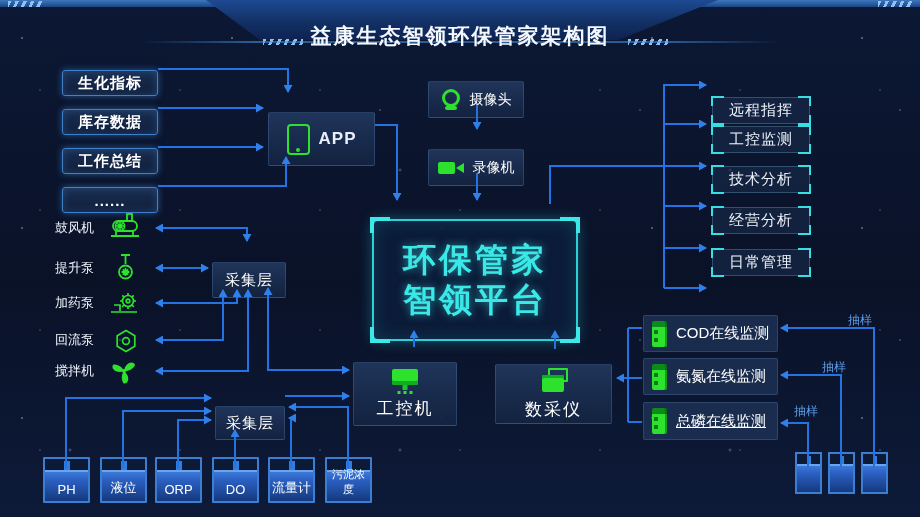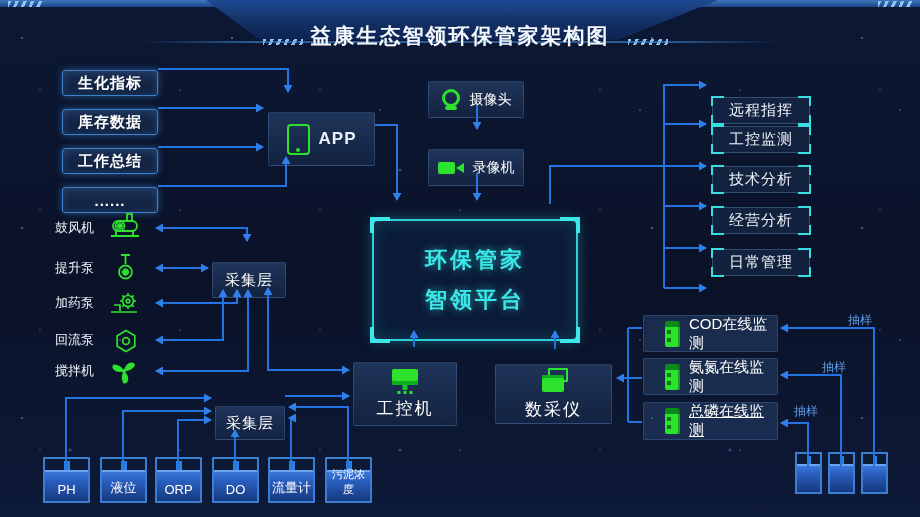--- a/index.html
+++ b/index.html
@@ -47,28 +47,28 @@
   .platform{left:372px;top:205px;width:206px;height:122px;flex-direction:column;
     background:rgba(12,28,58,.92);border:2px solid #2cd0d8;border-radius:6px;
     box-shadow:0 0 14px rgba(40,210,220,.35), inset 0 0 18px rgba(40,210,220,.18);}
   .platform::before,.platform::after,.pcorners::before,.pcorners::after{
     content:"";position:absolute;width:16px;height:12px;border:4px solid #3ce8e8;}
   .platform::before{left:-4px;top:-4px;border-right:none;border-bottom:none;}
   .platform::after{right:-4px;top:-4px;border-left:none;border-bottom:none;}
   .pcorners::before{left:-4px;bottom:-4px;border-right:none;border-top:none;}
   .pcorners::after{right:-4px;bottom:-4px;border-left:none;border-top:none;}
   .pcorners{position:absolute;inset:0;pointer-events:none;}
-  .ptext{font-size:22px;font-weight:bold;letter-spacing:3px;color:#3be8e8;line-height:40px;
+  .ptext{font-size:33px;font-weight:bold;letter-spacing:3px;color:#3be8e8;line-height:40px;
     text-shadow:0 0 8px rgba(60,230,230,.6);}
 
   .eqlabel{left:55px;width:52px;height:16px;font-size:13px;color:#f0f4fb;display:flex;align-items:center;}
   .clayer{font-size:15px;letter-spacing:1px;}
   .bigdev{flex-direction:column;gap:4px;font-size:17px;letter-spacing:2px;}
 
-  .monbox{left:643px;width:135px;display:flex;align-items:center;gap:9px;padding-left:21px;
+  .monbox{left:643px;width:135px;display:flex;align-items:center;gap:9px;padding-left:8px;
     background:rgba(44,74,118,.45);border:1px solid rgba(120,170,220,.2);border-radius:2px;font-size:15px;}
   .cabinet{width:15px;height:26px;border-radius:2px;flex:0 0 auto;
     background:linear-gradient(180deg,#0c8a1c 0 6px,#2ce22c 6px),#2ce22c;
     box-shadow:inset 0 -9px 0 rgba(10,120,24,.0), inset -2px 0 0 rgba(8,90,16,.5);position:relative;}
   .cabinet::before{content:"";position:absolute;left:2px;top:9px;width:4px;height:4px;background:#0a7a16;}
   .cabinet::after{content:"";position:absolute;left:2px;top:17px;width:4px;height:4px;background:#0a7a16;}
 
   .beaker{top:457px;width:47px;height:46px;border:2px solid #3c7fd2;background:#0c1a36;border-radius:1px;}
   .liquid{position:absolute;left:0;right:0;bottom:0;height:68%;
     background:linear-gradient(180deg,#3b78d8 0,#2a5fc0 30%,#15397e 100%);border-top:2px solid #6aa4ee;}

